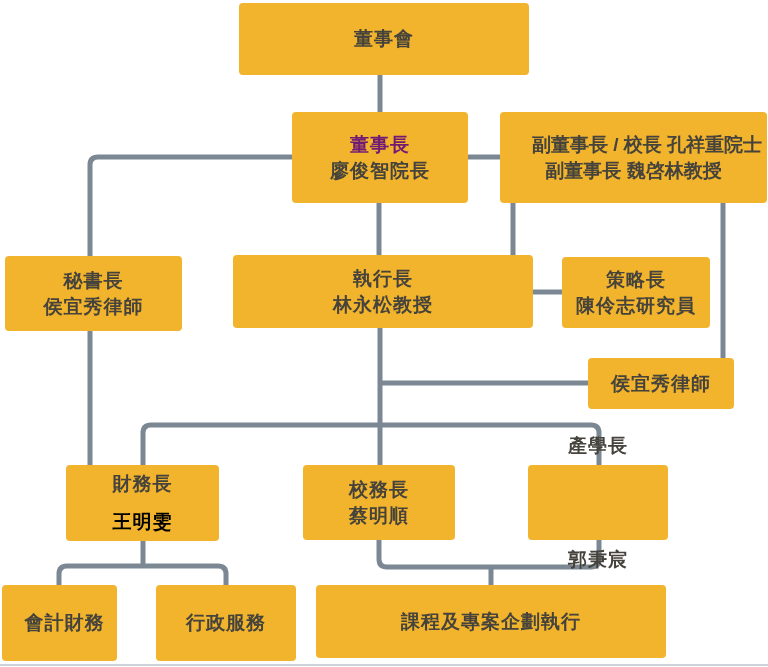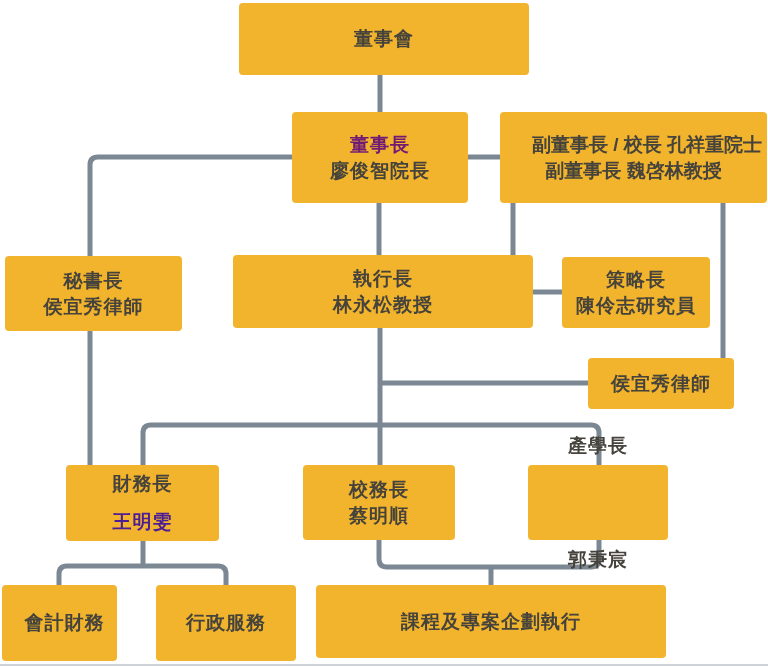--- a/index.html
+++ b/index.html
@@ -104,21 +104,21 @@
     <span style="color: rgb(69, 67, 59);">策略長</span>
     <span style="color: rgb(69, 67, 59);">陳伶志研究員</span>
   </div>
 
   <div class="org-box" style="left: 588px; top: 358px; width: 146px; height: 51px; background: rgb(242, 180, 45);">
     <span style="color: rgb(69, 67, 59);">侯宜秀律師</span>
   </div>
 
   <div class="org-box" style="left: 66px; top: 465px; width: 153px; height: 76px; background: rgb(242, 180, 45);">
     <span style="color: rgb(69, 67, 59);">財務長</span>
-    <span style="color: #4c1d95; margin-top: 12px;">王明雯</span>
+    <span style="color: #000000; margin-top: 12px;">王明雯</span>
   </div>
 
   <div class="org-box" style="left: 303px; top: 465px; width: 152px; height: 75px; background: rgb(242, 180, 45);">
     <span style="color: rgb(69, 67, 59);">校務長</span>
     <span style="color: rgb(69, 67, 59);">蔡明順</span>
   </div>
 
   <div class="org-box" style="left: 528px; top: 465px; width: 140px; height: 75px; background: rgb(242, 180, 45); gap: 44px;">
     <span style="color: rgb(69, 67, 59);">產學長</span>
     <span style="color: rgb(69, 67, 59); margin-top: 44px;">郭秉宸</span>

